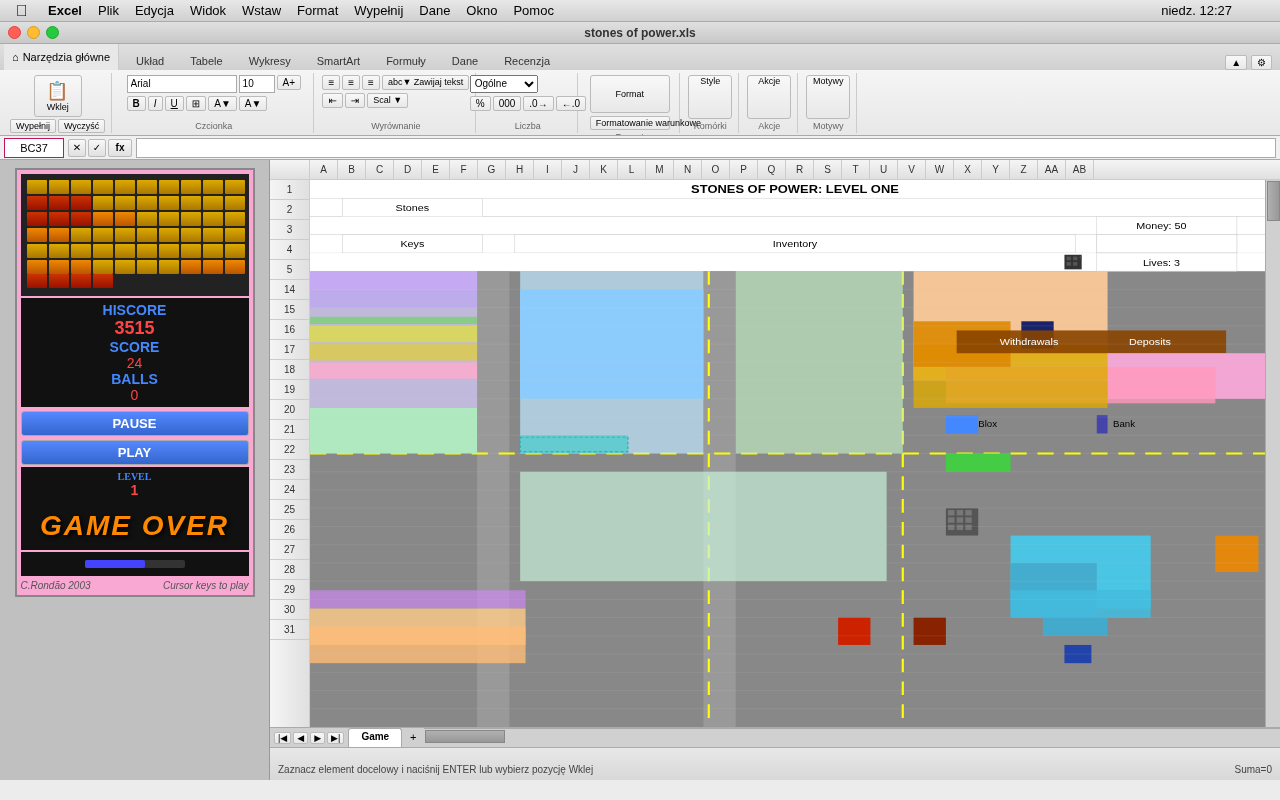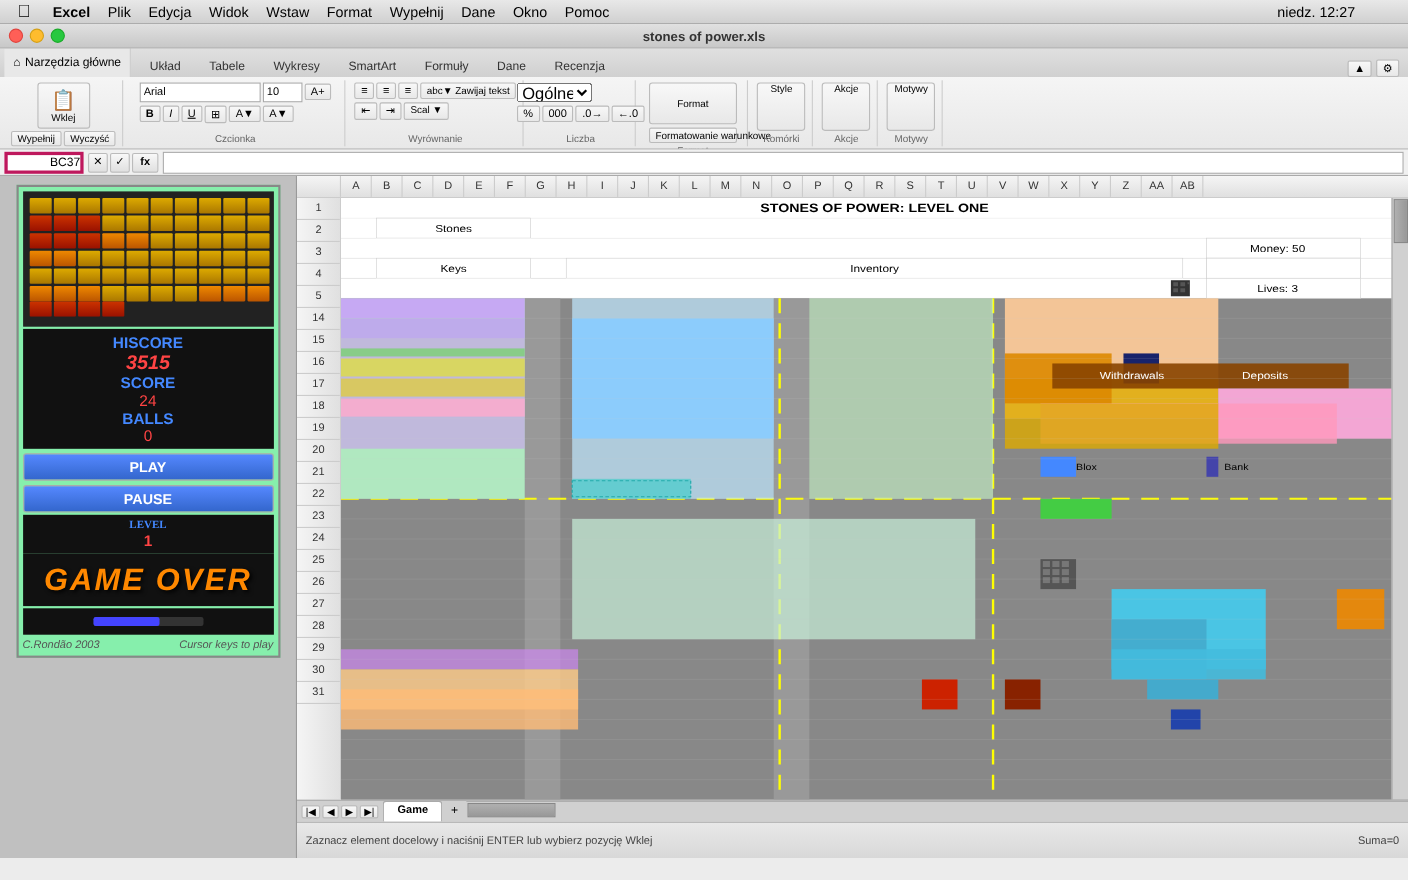--- a/index.html
+++ b/index.html
@@ -65,22 +65,22 @@
     .font-size-input {
       width: 36px; height: 18px; font-size: 10px; border: 1px solid #aaa; padding: 1px 3px;
     }
 
     
     .formula-bar {
       height: 24px; background: #f0f0f0; border-bottom: 1px solid #aaa;
       display: flex; align-items: center; padding: 0 4px; gap: 4px;
     }
     .cell-ref-box {
-      width: 72px; height: 20px; border: 3px solid #be185d; font-size: 11px;
-      text-align: right; background: white; line-height: 18px;
+      width: 60px; height: 20px; border: 1px solid #be185d; font-size: 11px;
+      text-align: center; background: white; line-height: 18px;
     }
     .formula-buttons { display: flex; gap: 2px; }
     .formula-btn {
       width: 18px; height: 18px; font-size: 10px; line-height: 16px; text-align: center;
       background: linear-gradient(to bottom, #f8f8f8, #e0e0e0); border: 1px solid #bbb;
       cursor: pointer; border-radius: 2px;
     }
     .formula-input {
       flex: 1; height: 20px; border: 1px solid #aaa; font-size: 11px; padding: 0 4px;
       background: white;
@@ -90,29 +90,29 @@
     .main-area {
       display: flex; height: calc(100% - 22px - 26px - 66px - 24px - 20px);
     }
 
     
     .left-panel {
       width: 270px; background: #c0c0c0; flex-shrink: 0; padding: 8px;
       display: flex; flex-direction: column; align-items: center; border-right: 1px solid #999;
     }
     .game-preview {
-      width: 240px; background: #86efac; border: 2px solid #888; padding: 4px;
+      width: 240px; background: #f9a8d4; border: 2px solid #888; padding: 4px;
     }
 
     .game-info {
       background: #111; color: white; width: 228px; padding: 4px;
       margin-top: 2px; text-align: center;
     }
     .hiscore-label { font-size: 14px; font-weight: bold; color: #4488ff; font-family: Arial Black, sans-serif; }
-    .hiscore-val { font-size: 18px; color: #ff4444; font-weight: bold; font-style: italic; }
+    .hiscore-val { font-size: 18px; color: #ff4444; font-weight: bold; }
     .score-label { font-size: 14px; font-weight: bold; color: #4488ff; font-family: Arial Black, sans-serif; }
     .score-val { font-size: 14px; color: #ff4444; }
     .balls-label { font-size: 14px; font-weight: bold; color: #4488ff; font-family: Arial Black, sans-serif; }
     .balls-val { font-size: 14px; color: #ff4444; }
 
     .game-buttons { display: flex; flex-direction: column; gap: 4px; margin-top: 4px; width: 228px; }
     .game-btn {
       width: 100%; padding: 4px; text-align: center; font-weight: bold; font-size: 13px;
       cursor: pointer; border: 1px solid #aaa; border-radius: 3px; color: white;
     }
@@ -171,21 +171,21 @@
     
     .game-sheet {
       position: absolute; top: 0; left: 0; right: 0; bottom: 0;
       background: #888;
       overflow: hidden;
     }
 
     
     .status-bar {
       height: 20px; background: linear-gradient(to bottom, #e8e8e8, #d8d8d8);
-      border-top: 1px solid #aaa; display: flex; align-items: center;
+      border-top: 1px solid #aaa; display: flex; align-items: flex-start;
       padding: 16px 8px; font-size: 10px; color: #444; justify-content: space-between;
     }
     .sheet-tab {
       padding: 2px 12px; font-size: 10px; background: white; border: 1px solid #aaa;
       border-bottom: none; cursor: pointer; border-radius: 3px 3px 0 0;
       margin-right: 2px;
     }
     .sheet-tab.active { background: white; font-weight: bold; }
 
     
@@ -268,21 +268,21 @@
         <div style="display:flex; gap:2px;">
           <div class="rb-btn" style="font-size:9px;">Wypełnij</div>
           <div class="rb-btn" style="font-size:9px;">Wyczyść</div>
         </div>
       </div>
       <div class="ribbon-group-label">Edycja</div>
     </div>
 
     <div class="ribbon-group" style="width:200px;">
       <div style="display:flex; flex-direction:column; gap:3px;">
-        <div style="display:flex; align-items:center; gap:2px;">
+        <div style="display:flex; align-items:flex-start; gap:2px;">
           <input class="font-input" value="Arial" style="width: 110px;">
           <input class="font-size-input" value="10" style="">
           <div class="rb-btn">A+</div>
         </div>
         <div style="display:flex; align-items:center; gap:2px;">
           <div class="rb-btn" style="font-weight:bold;">B</div>
           <div class="rb-btn" style="font-style:italic;">I</div>
           <div class="rb-btn" style="text-decoration:underline;">U</div>
           <div class="rb-btn">⊞</div>
           <div class="rb-btn">A▼</div>
@@ -304,21 +304,21 @@
           <div class="rb-btn">⇤</div>
           <div class="rb-btn">⇥</div>
           <div class="rb-btn" style="font-size:9px;">Scal ▼</div>
         </div>
       </div>
       <div class="ribbon-group-label">Wyrównanie</div>
     </div>
 
     <div class="ribbon-group" style="width:100px;">
       <div style="display:flex; flex-direction:column; gap:3px;">
-        <select style="font-size:15px; width:68px; height:18px;">
+        <select style="font-size:10px; width:68px; height:18px;">
           <option>Ogólne</option>
         </select>
         <div style="display:flex; gap:2px;">
           <div class="rb-btn">%</div>
           <div class="rb-btn">000</div>
           <div class="rb-btn">.0→</div>
           <div class="rb-btn">←.0</div>
         </div>
       </div>
       <div class="ribbon-group-label">Liczba</div>
@@ -457,22 +457,22 @@
         <div class="game-info">
           <div class="hiscore-label">HISCORE</div>
           <div class="hiscore-val">3515</div>
           <div class="score-label">SCORE</div>
           <div class="score-val">24</div>
           <div class="balls-label">BALLS</div>
           <div class="balls-val">0</div>
         </div>
 
         <div class="game-buttons">
+          <button class="game-btn pause-btn">PAUSE</button>
           <button class="game-btn play-btn">PLAY</button>
-          <button class="game-btn pause-btn">PAUSE</button>
         </div>
 
         <div class="level-section game-info">
           <div class="level-label">LEVEL</div>
           <div class="level-val">1</div>
         </div>
 
         <div class="game-over-text">GAME OVER</div>
 
         <div class="game-info" style="padding:4px 0;">

